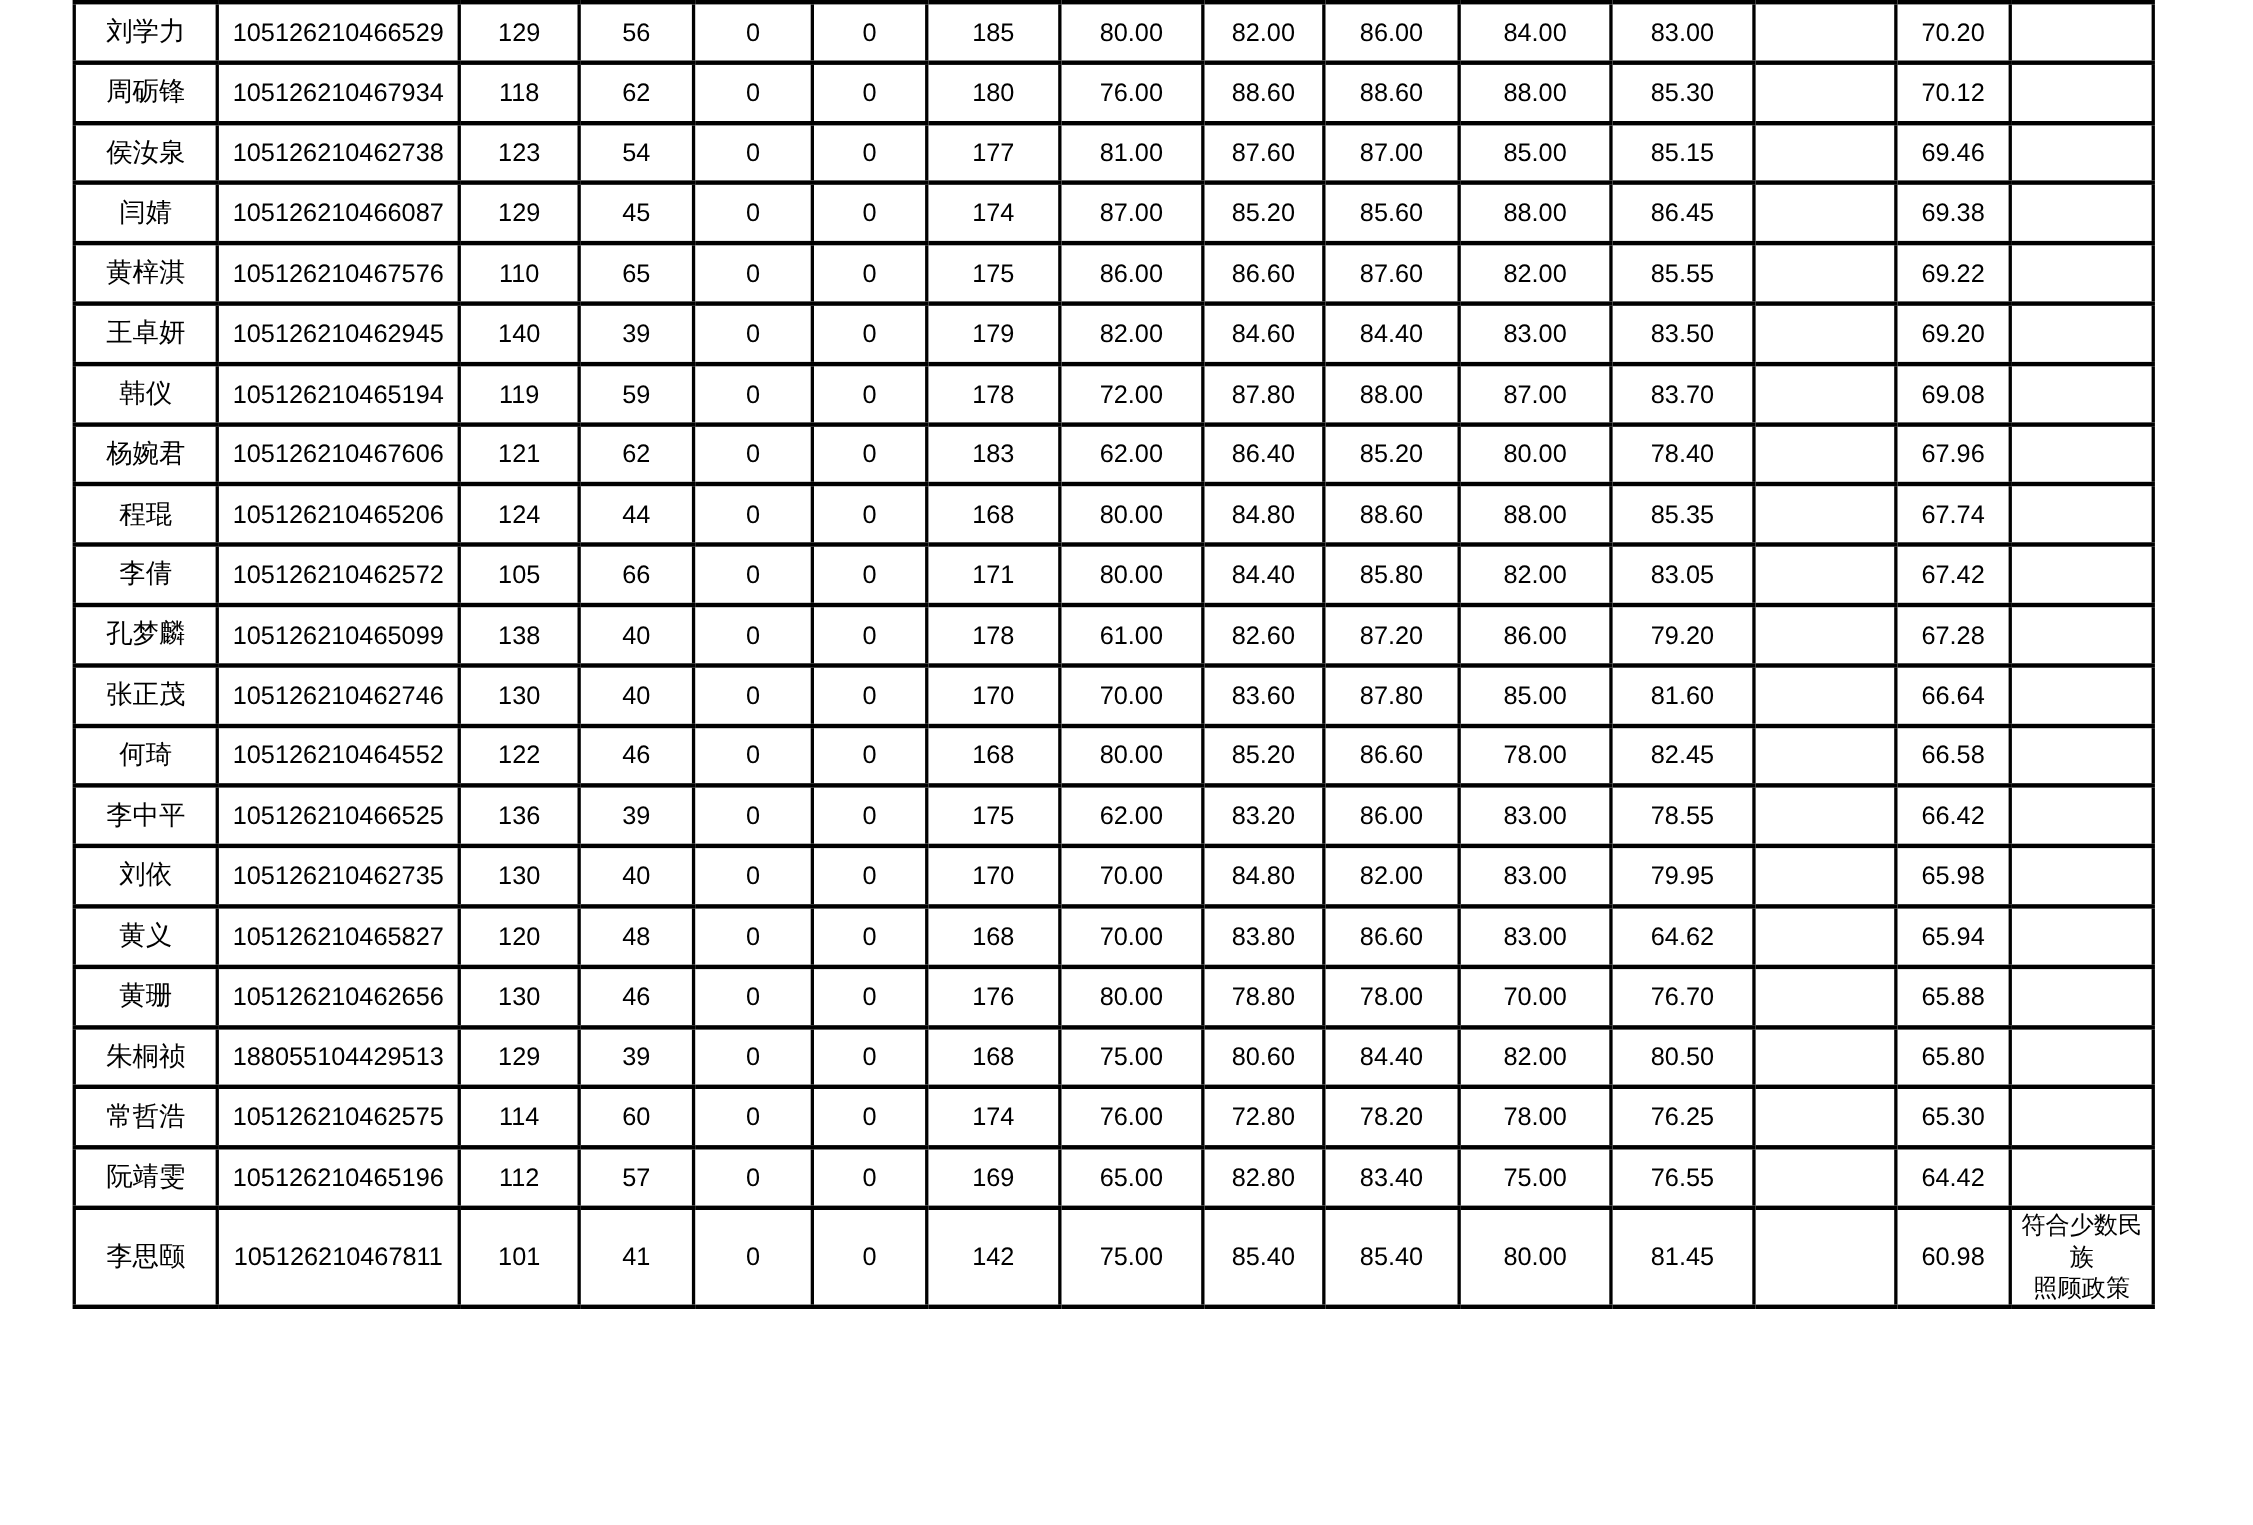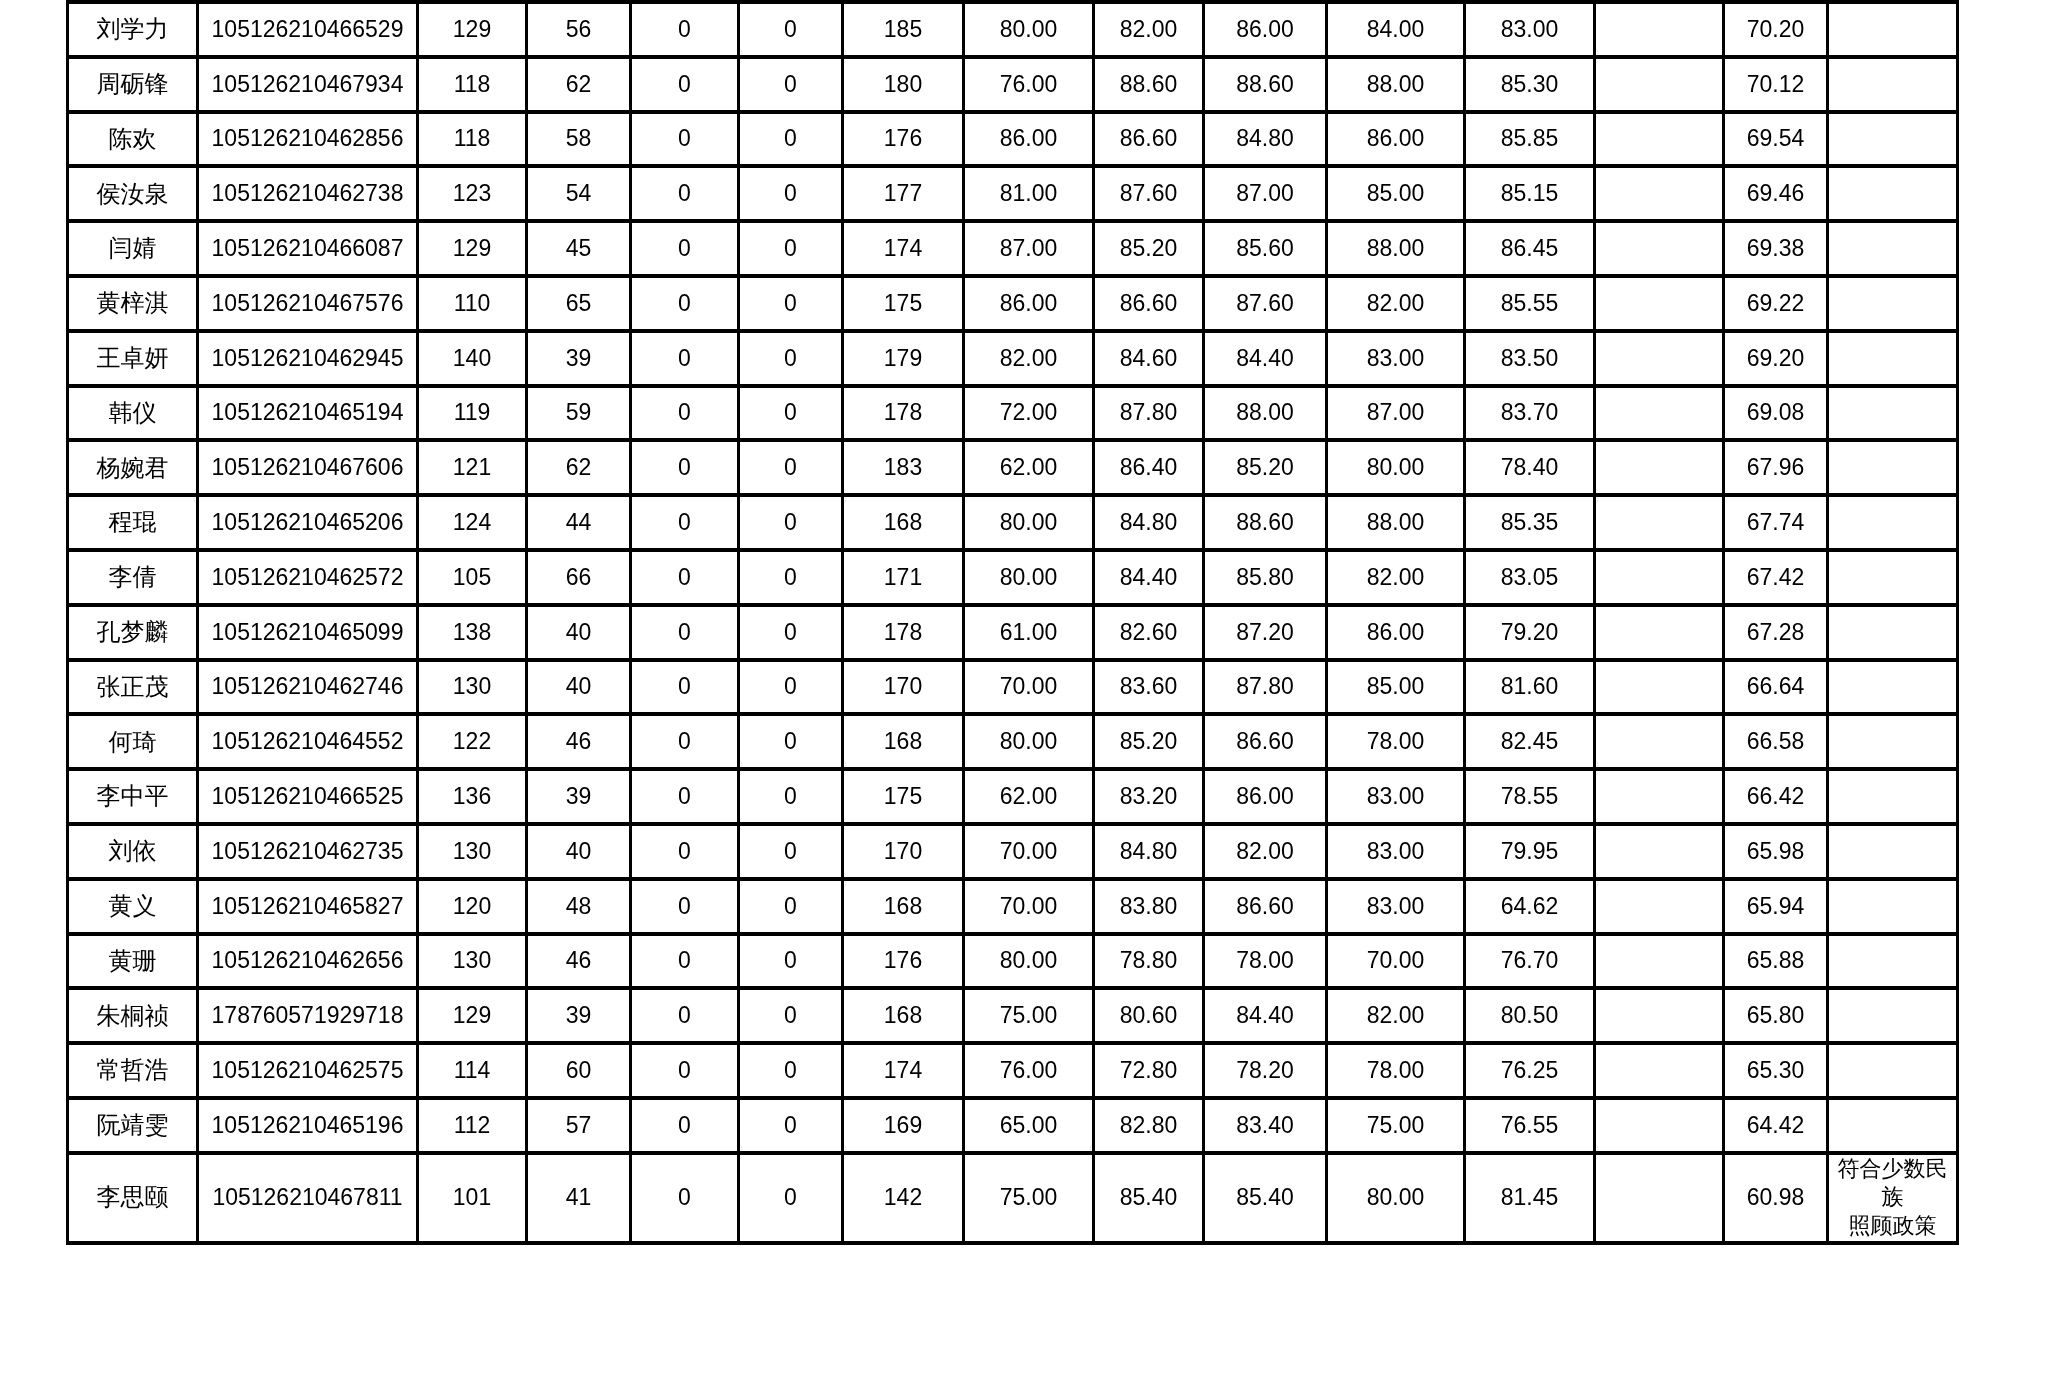--- a/index.html
+++ b/index.html
@@ -108,37 +108,20 @@
           <td>76.00</td>
           <td>88.60</td>
           <td>88.60</td>
           <td>88.00</td>
           <td>85.30</td>
           <td></td>
           <td>70.12</td>
           <td class="cjk"></td>
         </tr>
         <tr>
-          <td class="cjk">陈欢</td>
-          <td>105126210462856</td>
-          <td>118</td>
-          <td>58</td>
-          <td>0</td>
-          <td>0</td>
-          <td>176</td>
-          <td>86.00</td>
-          <td>86.60</td>
-          <td>84.80</td>
-          <td>86.00</td>
-          <td>85.85</td>
-          <td></td>
-          <td>69.54</td>
-          <td class="cjk"></td>
-        </tr>
-        <tr>
           <td class="cjk">侯汝泉</td>
           <td>105126210462738</td>
           <td>123</td>
           <td>54</td>
           <td>0</td>
           <td>0</td>
           <td>177</td>
           <td>81.00</td>
           <td>87.60</td>
           <td>87.00</td>
@@ -381,21 +364,21 @@
           <td>78.80</td>
           <td>78.00</td>
           <td>70.00</td>
           <td>76.70</td>
           <td></td>
           <td>65.88</td>
           <td class="cjk"></td>
         </tr>
         <tr>
           <td class="cjk">朱桐祯</td>
-          <td>178760571929718</td>
+          <td>188055104429513</td>
           <td>129</td>
           <td>39</td>
           <td>0</td>
           <td>0</td>
           <td>168</td>
           <td>75.00</td>
           <td>80.60</td>
           <td>84.40</td>
           <td>82.00</td>
           <td>80.50</td>

